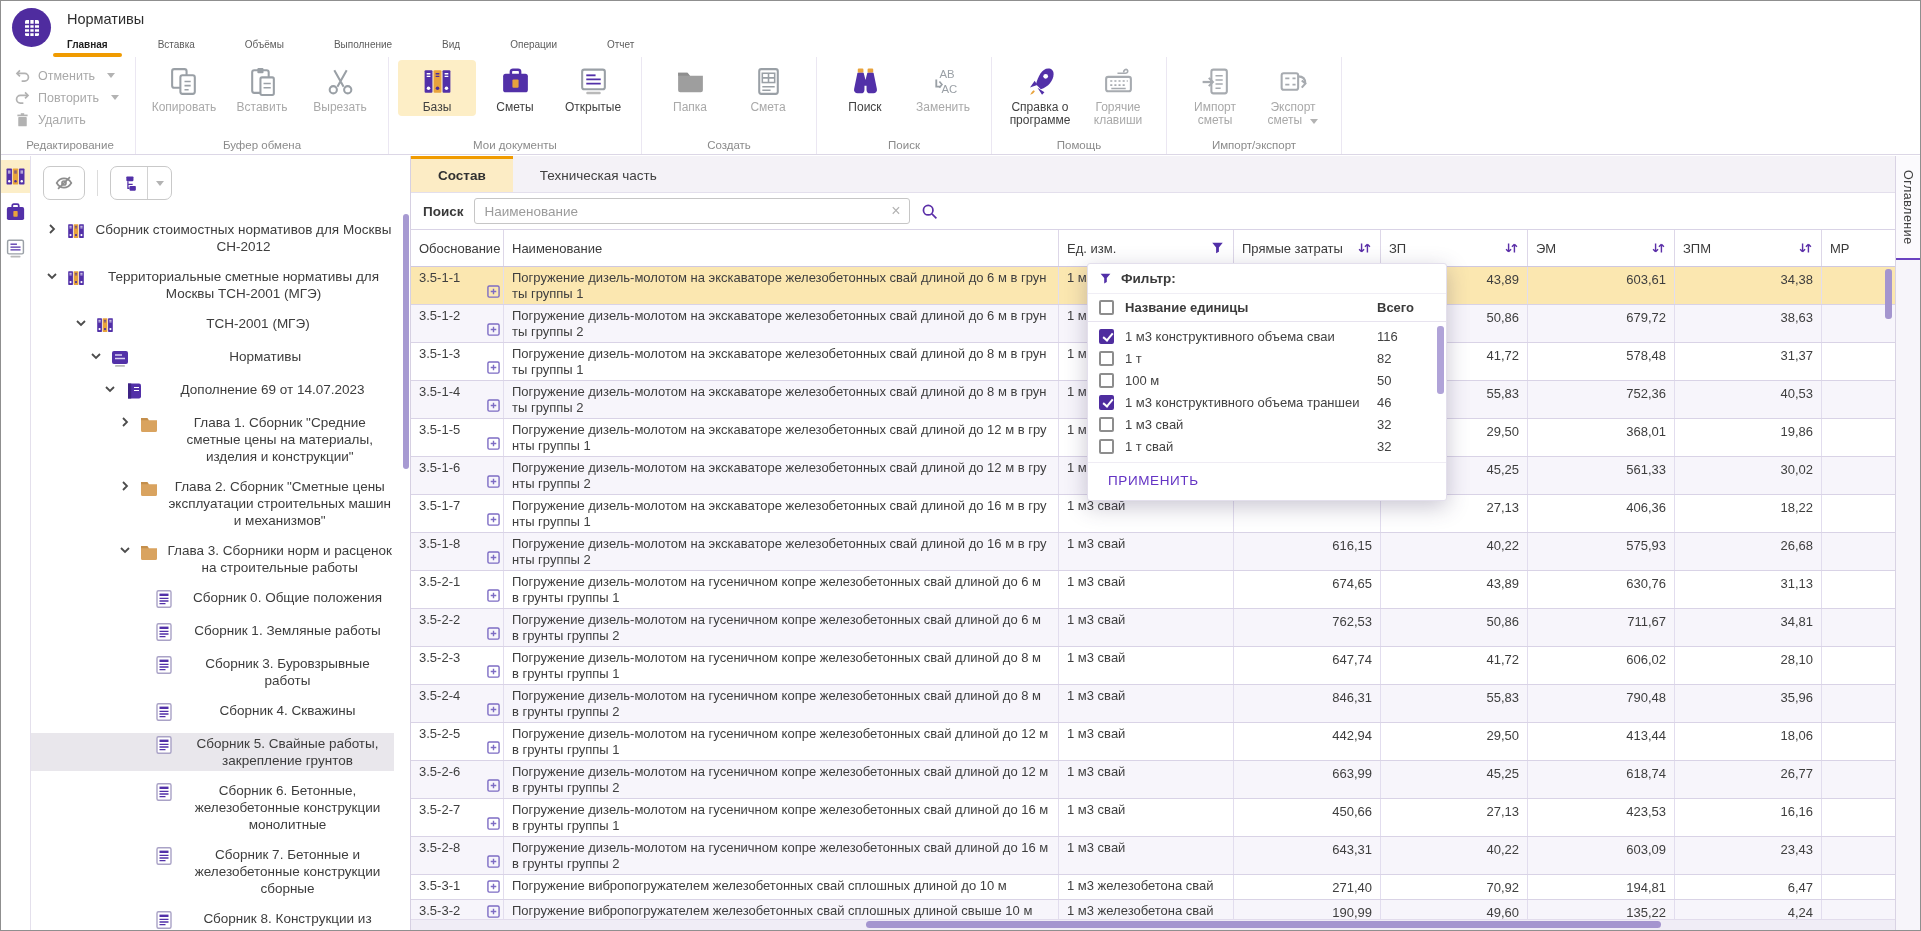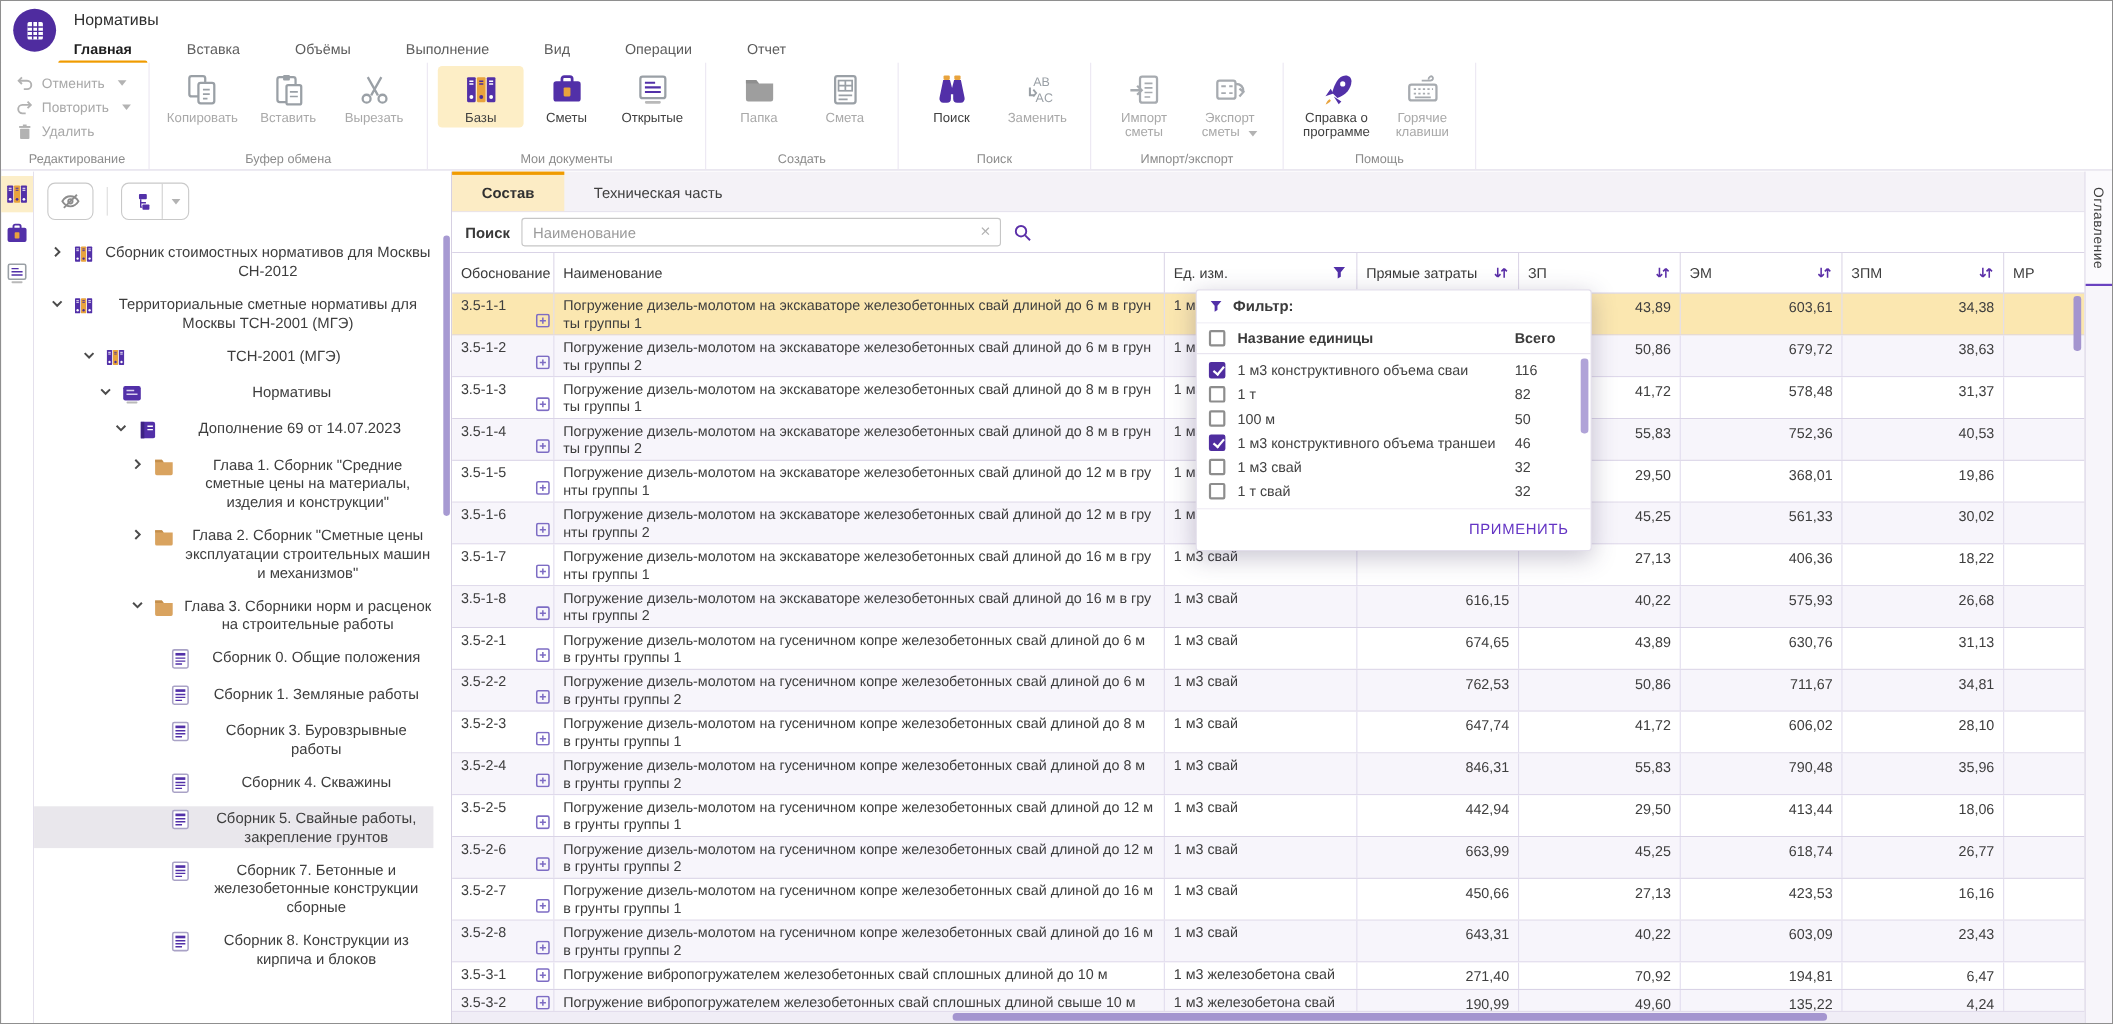--- a/index.html
+++ b/index.html
@@ -8,21 +8,21 @@
     font-family:"Liberation Sans",sans-serif;overflow:hidden;color:#3d3d3d;}
   .icn{display:inline-flex;flex:none;}
   .icn svg{display:block;}
 
   
   .titlebar{position:relative;height:56px;background:#fff;}
   .logo{position:absolute;left:11px;top:7px;width:39px;height:39px;border-radius:50%;background:#4f2c9f;
     display:flex;align-items:center;justify-content:center;}
   .apptitle{position:absolute;left:66px;top:10px;font-size:14.5px;color:#2d2d2d;}
   .menutabs{position:absolute;left:66px;top:31px;display:flex;gap:50px;height:25px;align-items:center;}
-  .menutab{font-size:13px;color:#5d5d5d;position:relative;white-space:nowrap;cursor:default;}
+  .menutab{font-size:10px;color:#5d5d5d;position:relative;white-space:nowrap;cursor:default;}
   .menutab.active{color:#1e1e1e;font-weight:bold;}
   .menutab.active::after{content:"";position:absolute;left:-14px;right:-14px;bottom:-7px;height:4px;
     background:#f09b00;border-radius:2px;}
 
   
   .ribbon{position:relative;height:98px;border-bottom:1px solid #dcd7e6;display:flex;align-items:stretch;background:#fff;padding-left:4px;}
   .rgroup{position:relative;display:flex;align-items:flex-start;padding:3px 9px 18px;border-right:1px solid #ebe7f2;}
   .rcaption{position:absolute;bottom:3px;left:0;right:0;text-align:center;font-size:11.5px;color:#8b8b8b;white-space:nowrap;}
   .bigbtn{width:78px;display:flex;flex-direction:column;align-items:center;gap:3px;padding:5px 2px 2px;border-radius:4px;cursor:default;}
   .bigbtn .icn svg{width:33px;height:33px;}
@@ -105,21 +105,21 @@
   .fp-title .icn svg{width:13px;height:13px;}
   .fp-header{height:28px;display:flex;align-items:center;gap:11px;padding:0 11px;border-bottom:1px solid #e7e3ef;font-size:13px;color:#3b3b3b;font-weight:bold;}
   .fp-name{flex:1;}
   .fp-count{width:58px;flex:none;}
   .fp-items{padding:3px 0;position:relative;}
   .fp-item{height:22px;display:flex;align-items:center;gap:11px;padding:0 11px;font-size:13px;color:#424242;}
   .cb{width:15px;height:15px;border:2px solid #8d8d8d;border-radius:2px;flex:none;position:relative;background:#fff;}
   .cb.checked{background:#4f2d9f;border-color:#4f2d9f;}
   .cb.checked::after{content:"";position:absolute;left:3.5px;top:0.5px;width:4px;height:8px;border:solid #fff;border-width:0 2px 2px 0;transform:rotate(40deg);}
   .fp-scroll{position:absolute;right:2px;top:4px;width:7px;height:68px;background:#b0a3d8;border-radius:3px;}
-  .fp-footer{height:36px;display:flex;align-items:center;justify-content:flex-end;padding:0 14px;border-top:1px solid #efecf4;margin-top:2px;}
+  .fp-footer{height:36px;display:flex;align-items:center;justify-content:flex-start;padding:0 14px;border-top:1px solid #efecf4;margin-top:2px;}
   .apply{background:none;border:none;color:#6434c4;font-size:13.5px;letter-spacing:.6px;font-family:"Liberation Sans",sans-serif;cursor:default;}
 </style>
 </head>
 <body>
 
 <div class="window">
 
   <div class="titlebar">
     <div class="logo">
       <svg viewBox="0 0 24 24" width="24" height="24">
@@ -289,20 +289,44 @@
               <text x="14" y="27" font-size="11" fill="#9aa0a6" font-family="Liberation Sans,sans-serif">AC</text>
               <path d="M9 14v7h4" stroke="#9aa0a6" stroke-width="1.8"></path>
               <path d="M11 18l2.5 3-2.5 3" stroke="#9aa0a6" stroke-width="1.6" transform="translate(1,-2)"></path>
             </svg>
           </span>
           <span class="blabel">Заменить</span>
         </div>
         <div class="rcaption">Поиск</div>
       </div>
       <div class="rgroup">
+        <div class="bigbtn">
+          <span class="icn ">
+            <svg viewBox="0 0 32 32">
+              <path d="M23.5 3.5c3.2 0 5.2 2 5.2 5.2 0 6.3-5.2 12.6-12.4 14.7l-4.7-4.7C13.7 11.5 17.2 3.5 23.5 3.5z" fill="#5230a8"></path>
+              <circle cx="21" cy="11" r="2.3" fill="#fff"></circle>
+              <path d="M12.8 19.5l-7 2.3 4.6-6.6zM19.8 26.5l-2.3 2.3-4.4-6.8z" fill="#5230a8"></path>
+              <path d="M9.5 24.5c-2.2 1-3.5 4.5-3.5 4.5s3.5-1.3 4.5-3.5z" fill="#e8a33d"></path>
+            </svg>
+          </span>
+          <span class="blabel">Справка о программе</span>
+        </div>
+        <div class="bigbtn disabled">
+          <span class="icn ">
+            <svg viewBox="0 0 32 32" fill="none" stroke="#a7abb0">
+              <path d="M21 7c0-2.3 2.3-3.4 3.4-2.3 1.1 1.1.6 3.3-1.7 3.3H15" stroke-width="1.6"></path>
+              <rect x="4" y="11.5" width="24" height="14" rx="2" stroke-width="2"></rect>
+              <path d="M8 15.5h2M12 15.5h2M16 15.5h2M20 15.5h2M24 15.5h1M8 19.5h2M12 19.5h2M16 19.5h2M20 19.5h2M9 22.8h14" stroke-width="1.5"></path>
+            </svg>
+          </span>
+          <span class="blabel">Горячие клавиши</span>
+        </div>
+        <div class="rcaption">Помощь</div>
+      </div>
+      <div class="rgroup">
         <div class="bigbtn disabled">
           <span class="icn ">
             <svg viewBox="0 0 32 32" fill="none" stroke="#a7abb0">
               <rect x="12" y="4.5" width="15" height="23" rx="2" stroke-width="2"></rect>
               <path d="M16 10.5h7M16 14.5h7M16 18.5h7M16 22.5h5" stroke-width="1.5"></path>
               <path d="M3.5 16.5h9" stroke-width="2.2"></path>
               <path d="M9.5 12.5l4 4-4 4" stroke-width="2"></path>
             </svg>
           </span>
           <span class="blabel">Импорт сметы</span>
@@ -312,44 +336,20 @@
             <svg viewBox="0 0 32 32" fill="none" stroke="#a7abb0">
               <rect x="4.5" y="8" width="16" height="16" rx="2" stroke-width="2"></rect>
               <path d="M8 13h4M8 19h4M15 13h3M15 19h3" stroke-width="1.6"></path>
               <path d="M20.5 11c4.5 0 7 2.5 7 7" stroke-width="2"></path>
               <path d="M24 22l3.5-4-3.5-3" stroke-width="2"></path>
             </svg>
           </span>
           <span class="blabel">Экспорт сметы <span class="dd"></span></span>
         </div>
         <div class="rcaption">Импорт/экспорт</div>
-      </div>
-      <div class="rgroup">
-        <div class="bigbtn">
-          <span class="icn ">
-            <svg viewBox="0 0 32 32">
-              <path d="M23.5 3.5c3.2 0 5.2 2 5.2 5.2 0 6.3-5.2 12.6-12.4 14.7l-4.7-4.7C13.7 11.5 17.2 3.5 23.5 3.5z" fill="#5230a8"></path>
-              <circle cx="21" cy="11" r="2.3" fill="#fff"></circle>
-              <path d="M12.8 19.5l-7 2.3 4.6-6.6zM19.8 26.5l-2.3 2.3-4.4-6.8z" fill="#5230a8"></path>
-              <path d="M9.5 24.5c-2.2 1-3.5 4.5-3.5 4.5s3.5-1.3 4.5-3.5z" fill="#e8a33d"></path>
-            </svg>
-          </span>
-          <span class="blabel">Справка о программе</span>
-        </div>
-        <div class="bigbtn disabled">
-          <span class="icn ">
-            <svg viewBox="0 0 32 32" fill="none" stroke="#a7abb0">
-              <path d="M21 7c0-2.3 2.3-3.4 3.4-2.3 1.1 1.1.6 3.3-1.7 3.3H15" stroke-width="1.6"></path>
-              <rect x="4" y="11.5" width="24" height="14" rx="2" stroke-width="2"></rect>
-              <path d="M8 15.5h2M12 15.5h2M16 15.5h2M20 15.5h2M24 15.5h1M8 19.5h2M12 19.5h2M16 19.5h2M20 19.5h2M9 22.8h14" stroke-width="1.5"></path>
-            </svg>
-          </span>
-          <span class="blabel">Горячие клавиши</span>
-        </div>
-        <div class="rcaption">Помощь</div>
       </div>
     </div>
 
   <div class="main">
     <div class="dock" id="dock">
         <div class="dockitem selected">
           <span class="icn ">
             <svg viewBox="0 0 32 32">
               <rect x="3.5" y="5" width="7.6" height="22" rx="1" fill="#5230a8"></rect>
               <rect x="12.2" y="5" width="7.6" height="22" rx="1" fill="#e8a33d"></rect>
@@ -587,20 +587,30 @@
           </div>
           <div class="treerow selected" style="padding-left:123px">
             <span class="icn ticon">
               <svg viewBox="0 0 20 20">
                 <rect x="3" y="1.8" width="14" height="16.4" rx="1.5" fill="#fff" stroke="#a9a2c6" stroke-width="1.4"></rect>
                 <rect x="5.5" y="4.6" width="9" height="2.4" fill="#5230a8"></rect>
                 <path d="M5.5 9.3h9M5.5 12h9M5.5 14.7h6" stroke="#5230a8" stroke-width="1.3"></path>
               </svg>
             </span>
             <span class="tlabel">Сборник  5. Свайные работы, закрепление грунтов</span>
+          </div>
+          <div class="treerow" style="padding-left:123px">
+            <span class="icn ticon">
+              <svg viewBox="0 0 20 20">
+                <rect x="3" y="1.8" width="14" height="16.4" rx="1.5" fill="#fff" stroke="#a9a2c6" stroke-width="1.4"></rect>
+                <rect x="5.5" y="4.6" width="9" height="2.4" fill="#5230a8"></rect>
+                <path d="M5.5 9.3h9M5.5 12h9M5.5 14.7h6" stroke="#5230a8" stroke-width="1.3"></path>
+              </svg>
+            </span>
+            <span class="tlabel">Сборник  6. Бетонные, железобетонные конструкции монолитные</span>
           </div>
           <div class="treerow" style="padding-left:123px">
             <span class="icn ticon">
               <svg viewBox="0 0 20 20">
                 <rect x="3" y="1.8" width="14" height="16.4" rx="1.5" fill="#fff" stroke="#a9a2c6" stroke-width="1.4"></rect>
                 <rect x="5.5" y="4.6" width="9" height="2.4" fill="#5230a8"></rect>
                 <path d="M5.5 9.3h9M5.5 12h9M5.5 14.7h6" stroke="#5230a8" stroke-width="1.3"></path>
               </svg>
             </span>
             <span class="tlabel">Сборник  7. Бетонные и железобетонные конструкции сборные</span>

